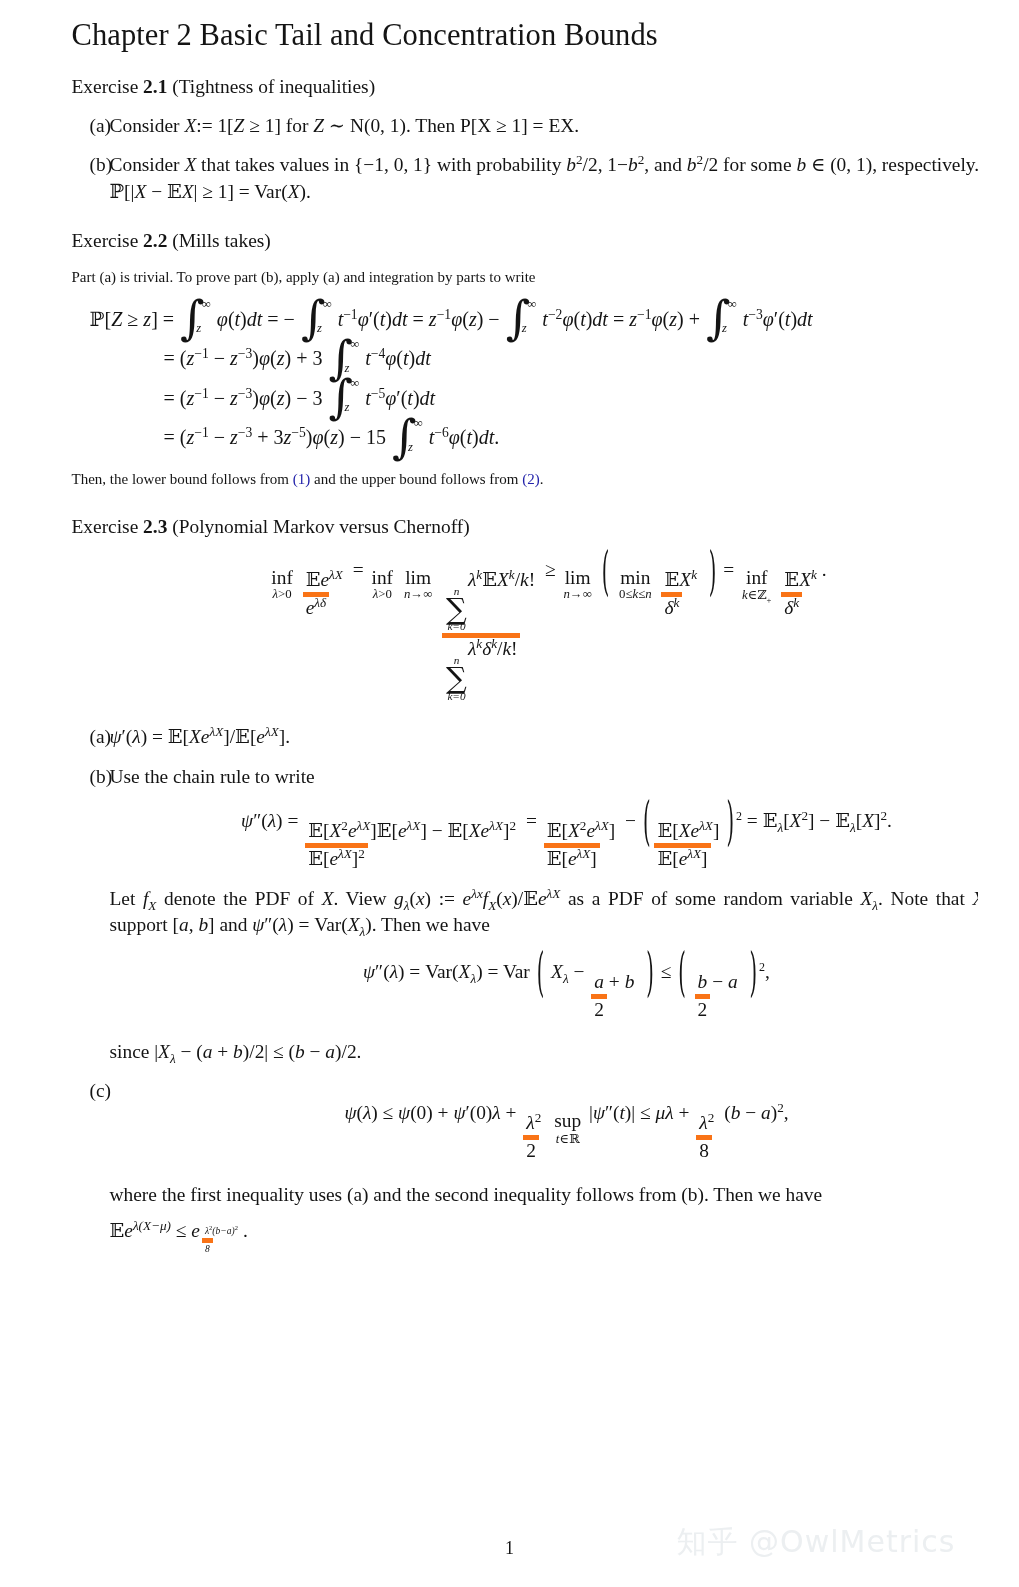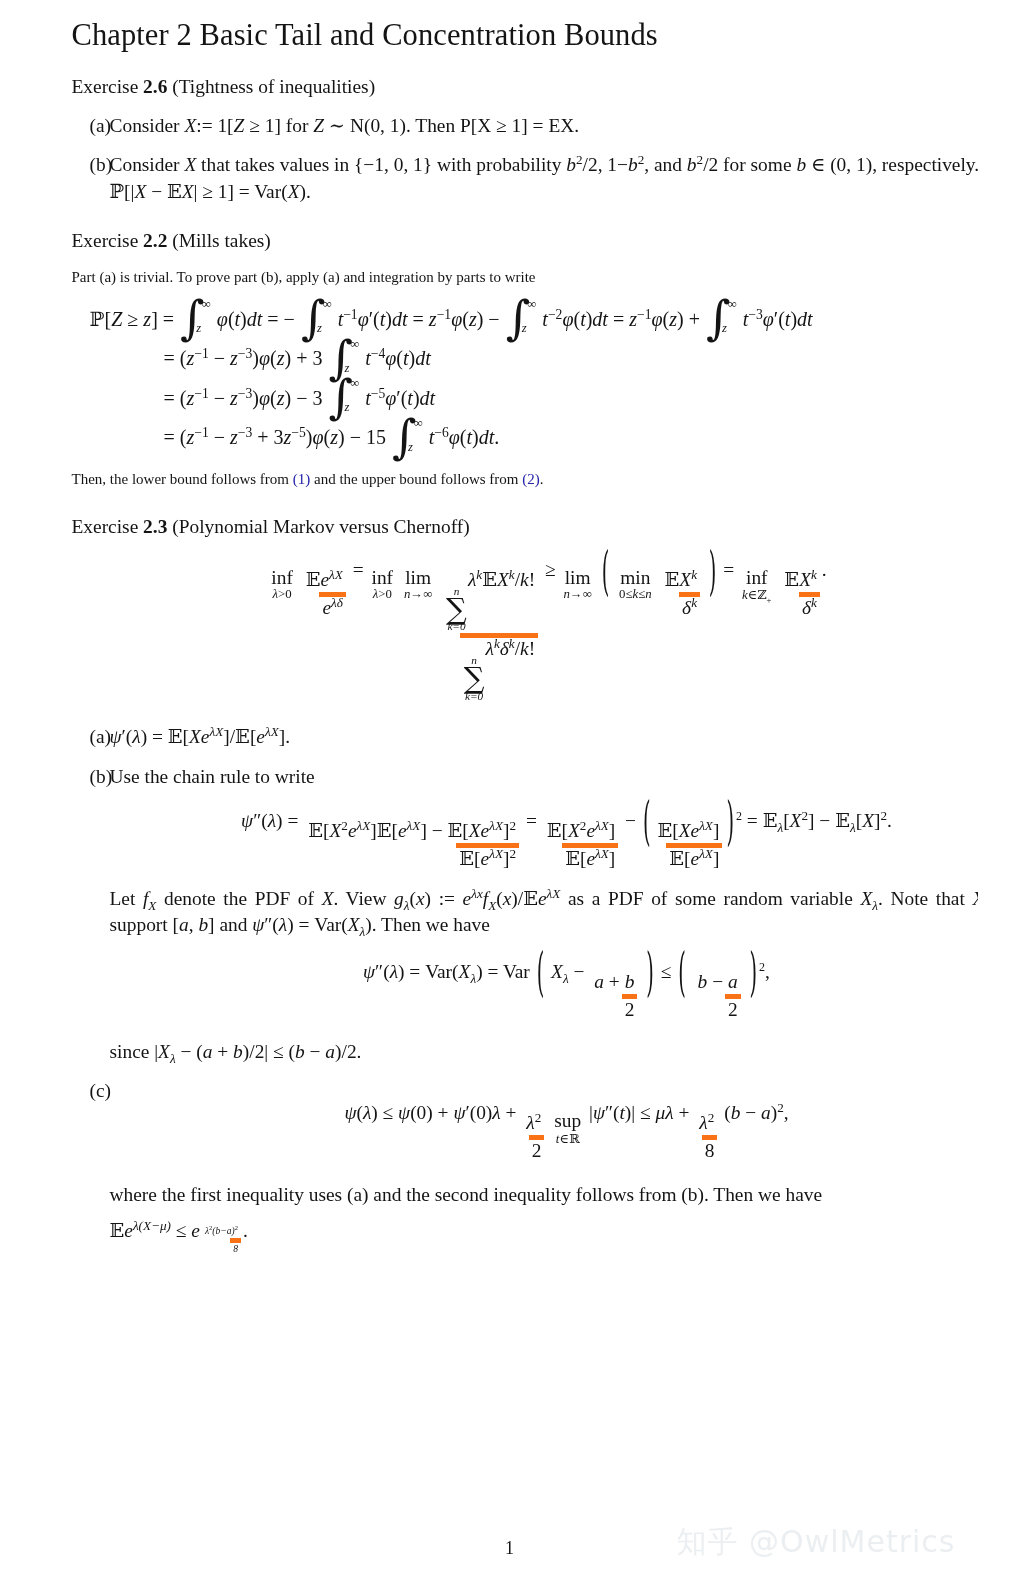--- a/index.html
+++ b/index.html
@@ -79,21 +79,21 @@
     font-style: italic;
     line-height: 0;
   }
   sup.sn, sub.sn { font-size: 0.68em; font-style: normal; line-height: 0; }
   .op { font-style: normal; }
 
   
   .frac {
     display: inline-flex;
     flex-direction: column;
-    align-items: flex-end;
+    align-items: flex-start;
     vertical-align: -0.52em;
     margin: 0 2px;
     line-height: 1.08;
   }
   .frac > .num-part { padding: 0 3px 1px 3px; }
   .frac > .den-part { padding: 1px 3px 0 3px; border-top: 5px solid #f97316; }
   .frac.small { font-size: 0.82em; }
 
   
   .intg {
@@ -201,21 +201,21 @@
 </head>
 <body>
 
 <div class="page">
   <div class="content">
 
     <h1 class="chapter-title">Chapter 2 Basic Tail and Concentration Bounds</h1>
 
     <div class="ex-head">
       <span>Exercise</span>
-      <span class="num">2.6</span>
+      <span class="num">2.1</span>
       <span>(Tightness of inequalities)</span>
     </div>
 
     <div class="enum">
       <div class="enum-item">
         <div class="enum-label">(a)</div>
         <div class="enum-body">
           <span>Consider</span>
           <span class="m">X</span><span>:= 1[</span><span class="m">Z</span>
           <span>≥ 1] for</span>

